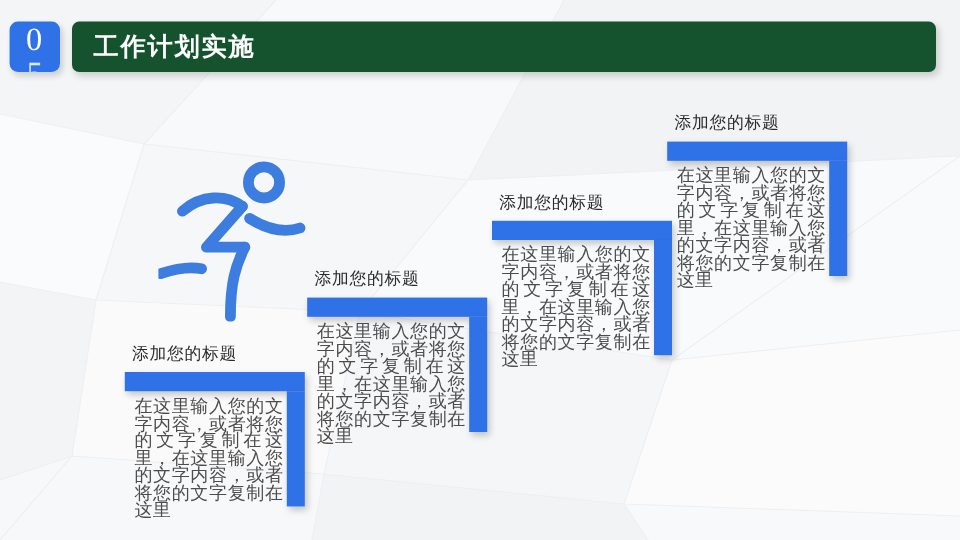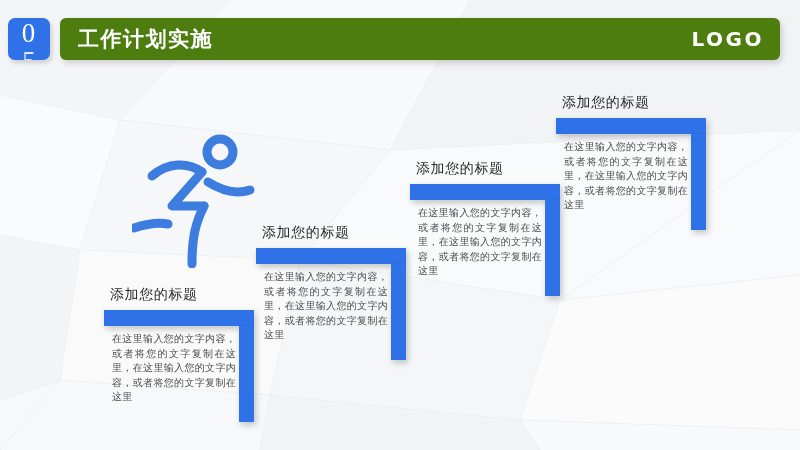--- a/index.html
+++ b/index.html
@@ -53,21 +53,21 @@
     color:#ffffff;
     font-size:27px;
     line-height:30px;
     font-family:"Liberation Serif","DejaVu Serif",serif;
     opacity:.85;
   }
 
   #title-bar {
     position:absolute; left:60px; top:18px;
     width:720px; height:42px;
-    background:#4d7c0f;
+    background:#14532d;
     border-radius:6px;
     box-shadow:2px 3px 6px rgba(0,0,0,.17);
     display:flex;
     align-items:center;
     justify-content:space-between;
     padding:0 16px 0 18px;
   }
   #slide-title {
     color:#ffffff;
     font-size:21px;
@@ -118,21 +118,21 @@
   .bracket .bar-right {
     position:absolute; right:0; top:16px;
     width:15px; height:96px;
     background:#2f72e8;
     box-shadow:2px 3px 6px rgba(0,0,0,.22);
   }
   .bracket .body {
     position:absolute; left:8px; top:22px;
     width:124px;
     font-family:"Liberation Serif","DejaVu Serif",serif;
-    font-size:10px;
+    font-size:15px;
     line-height:14.5px;
     color:#4c4c4c;
     text-align:justify;
     letter-spacing:.2px;
   }
 
   
   #step-1 { left:104px; top:286px; }
   #step-2 { left:256px; top:224px; }
   #step-3 { left:410px; top:160px; }
@@ -170,21 +170,20 @@
 
   <div id="header-band"></div>
 
   <div id="num-badge">
     <div class="num">0</div>
     <div class="num-sub">5</div>
   </div>
 
   <div id="title-bar">
     <div id="slide-title">工作计划实施</div>
-    <div id="logo-text">LOGO</div>
   </div>
 
   <svg id="runner-icon" viewBox="0 0 126 136" aria-hidden="true">
     <g fill="none" stroke="#3d7de0" stroke-width="9" stroke-linecap="round" stroke-linejoin="round">
       <circle cx="88" cy="20" r="13"></circle>
       <path d="M20 44 C36 30, 56 30, 70 40"></path>
       <path d="M70 40 L40 74 L72 74"></path>
       <path d="M72 74 C64 90, 60 104, 60 132"></path>
       <path d="M76 50 C92 60, 106 62, 118 58"></path>
       <path d="M2 96 C14 92, 26 90, 36 92"></path>

